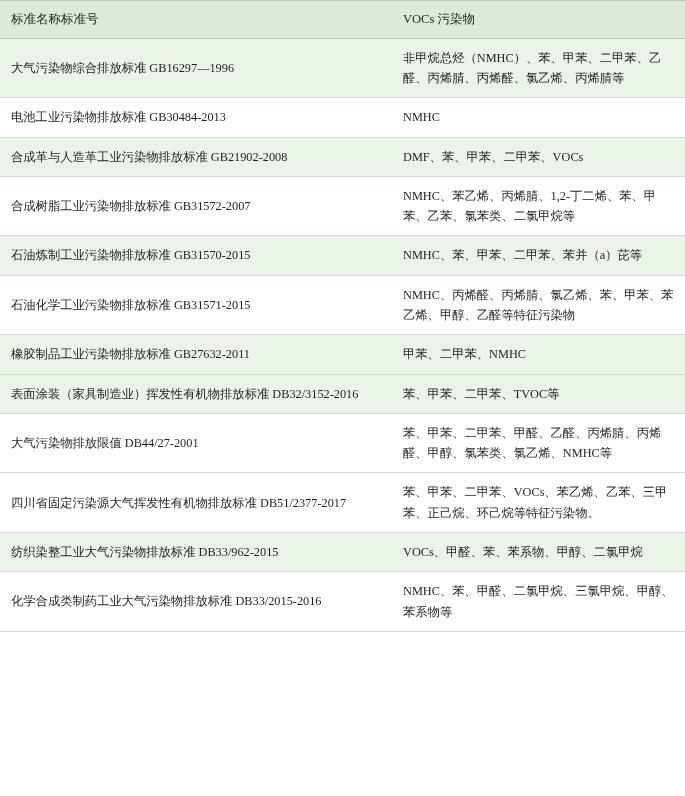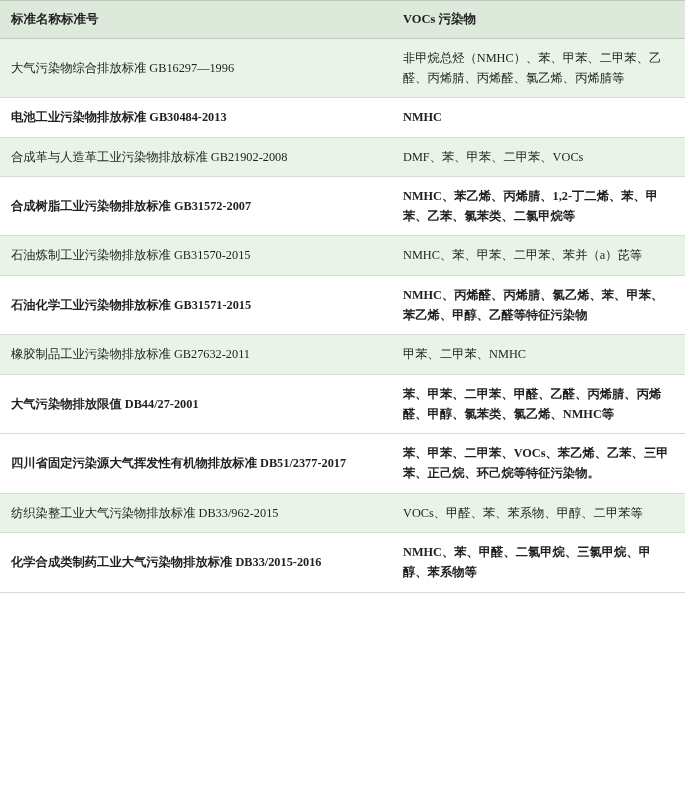--- a/index.html
+++ b/index.html
@@ -20,21 +20,21 @@
     width: 685px;
     border-collapse: collapse;
     table-layout: fixed;
   }
   table.std-table col.c1 { width: 392px; }
   table.std-table col.c2 { width: 293px; }
 
   table.std-table thead th {
     background: #ddeadb;
     color: #232323;
-    font-weight: bold;
+    font-weight: normal;
     font-size: 12.5px;
     text-align: left;
     padding: 9px 10px 9px 11px;
     vertical-align: middle;
     border-top: 1px solid #b9cfb6;
     border-bottom: 1px solid #b9cfb6;
     line-height: 1.5;
   }
   table.std-table tbody td {
     font-size: 12.3px;
@@ -43,21 +43,20 @@
     line-height: 1.65;
     border-bottom: 1px solid #cfe0cc;
     color: #1f1f1f;
     word-break: break-word;
   }
   table.std-table tbody tr.alt td {
     background: #eaf3e8;
   }
   table.std-table tbody tr.plain td {
     background: #ffffff;
-    font-weight: bold;
   }
   td.col-name { }
   td.col-voc { }
 </style>
 </head>
 <body>
 
 <div class="table-wrap">
   <table class="std-table">
     <colgroup>
@@ -92,31 +91,35 @@
         <td class="col-voc">NMHC、苯、甲苯、二甲苯、苯并（a）芘等</td>
       </tr>
       <tr class="plain">
         <td class="col-name">石油化学工业污染物排放标准 GB31571-2015</td>
         <td class="col-voc">NMHC、丙烯醛、丙烯腈、氯乙烯、苯、甲苯、苯乙烯、甲醇、乙醛等特征污染物</td>
       </tr>
       <tr class="alt">
         <td class="col-name">橡胶制品工业污染物排放标准 GB27632-2011</td>
         <td class="col-voc">甲苯、二甲苯、NMHC</td>
       </tr>
+      <tr class="alt">
+        <td class="col-name">表面涂装（家具制造业）挥发性有机物排放标准 DB32/3152-2016</td>
+        <td class="col-voc">苯、甲苯、二甲苯、TVOC等</td>
+      </tr>
       <tr class="plain">
         <td class="col-name">大气污染物排放限值 DB44/27-2001</td>
         <td class="col-voc">苯、甲苯、二甲苯、甲醛、乙醛、丙烯腈、丙烯醛、甲醇、氯苯类、氯乙烯、NMHC等</td>
       </tr>
       <tr class="plain">
         <td class="col-name">四川省固定污染源大气挥发性有机物排放标准 DB51/2377-2017</td>
         <td class="col-voc">苯、甲苯、二甲苯、VOCs、苯乙烯、乙苯、三甲苯、正己烷、环己烷等特征污染物。</td>
       </tr>
       <tr class="alt">
         <td class="col-name">纺织染整工业大气污染物排放标准 DB33/962-2015</td>
-        <td class="col-voc">VOCs、甲醛、苯、苯系物、甲醇、二甲苯等</td>
+        <td class="col-voc">VOCs、甲醛、苯、苯系物、甲醇、二氯甲烷</td>
       </tr>
       <tr class="plain">
         <td class="col-name">化学合成类制药工业大气污染物排放标准 DB33/2015-2016</td>
         <td class="col-voc">NMHC、苯、甲醛、二氯甲烷、三氯甲烷、甲醇、苯系物等</td>
       </tr>
 
     </tbody>
   </table>
 </div>
 

